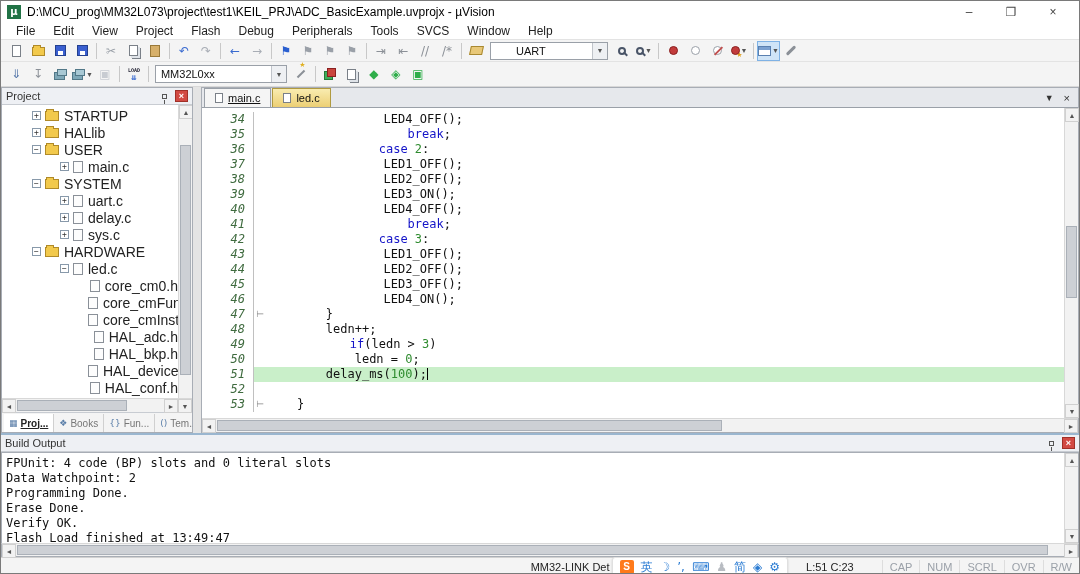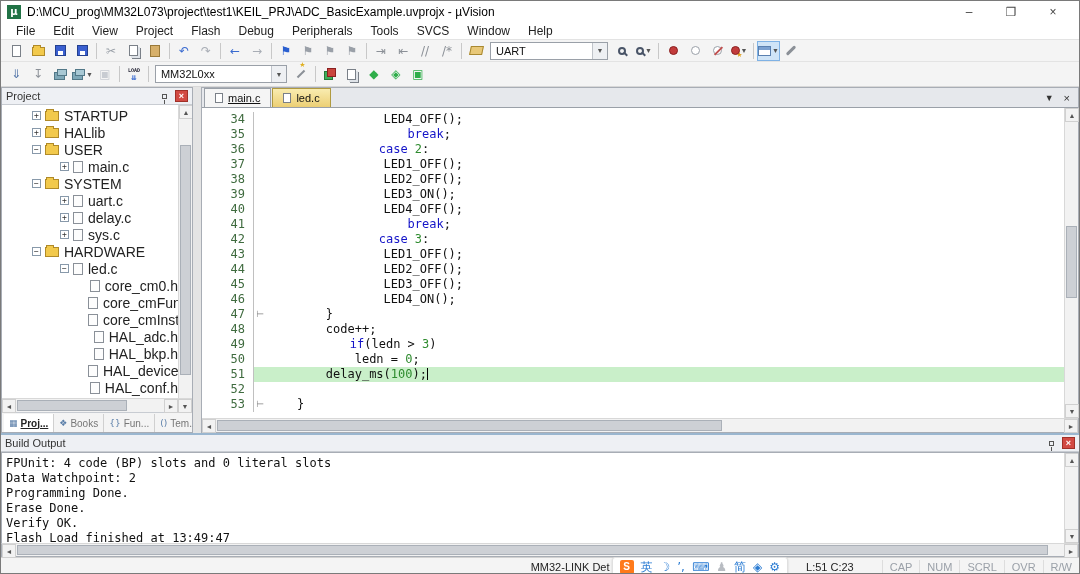--- a/index.html
+++ b/index.html
@@ -93,21 +93,21 @@
   .etab { height:19px; display:flex; align-items:center; gap:5px; padding:0 10px; border:1px solid #9aa0a8; border-bottom:none;
           background:#f5f5f5; font-size:11px; margin-right:1px; }
   .etab:not(.active) .elab { text-decoration:underline; }
   .etab.active { background:linear-gradient(#f9ecb0, var(--atab)); border-color:#b09a40; }
   .etab-icon { width:8px; height:10px; background:#fff; border:1px solid #7a8088; flex:none; }
   .etab-right { margin-left:auto; display:flex; align-items:center; gap:10px; padding:0 8px 3px 0; }
   .etab-right span { font-size:9px; color:#333; }
   .code-zone { flex:1; display:flex; min-height:0; }
   .code-area { flex:1; overflow:hidden; padding-top:4px; background:#fff; min-width:0; }
   .crow { display:flex; height:15px; line-height:15px; font-family:"DejaVu Sans Mono","Liberation Mono",monospace; font-size:12px; }
-  .lnum { width:52px; text-align:right; padding-right:8px; color:#3f6b3f; border-right:1px solid #c0c0c0; flex:none; }
+  .lnum { width:52px; text-align:right; padding-right:8px; color:#3f6b3f; border-right:1px solid #c0c0c0; flex:none;font-style:italic; }
   .fold { width:12px; flex:none; color:#888; font-size:9px; line-height:15px; text-align:center; font-family:"DejaVu Sans",sans-serif; }
   .ctext { white-space:pre; flex:1; padding-left:2px; }
   .crow.hl .ctext, .crow.hl .fold { background:var(--hl); }
   .kw { color:var(--kw);margin-left:24px; } .nm { color:var(--num); }
   .caret { display:inline-block; width:1px; height:12px; background:#000; vertical-align:-2px; }
   .evscroll { width:14px; flex:none; position:relative; background:#f2f2f2; border-left:1px solid #d8d8d8; }
   .ehscroll { height:14px; flex:none; }
   
   .build { height:124px; display:flex; flex-direction:column; border-top:2px solid #9ab6cf; background:#fff; }
   .bo-body { flex:1; position:relative; overflow:hidden; border:1px solid #a8adb5; border-bottom:none; }
@@ -216,21 +216,21 @@
       <div class="tb-btn">
         <span class="i-glyph" style="color: rgb(139, 144, 151);">//</span>
       </div>
       <div class="tb-btn">
         <span class="i-glyph" style="color: rgb(139, 144, 151);">/*</span>
       </div>
       <div class="tb-sep"></div>
       <div class="tb-btn">
         <span class="i-book"></span>
       </div>
-      <div class="combo" style="width: 118px;">
+      <div class="combo" style="width: 118px; padding-left: 20px;">
         <span class="combo-v">UART</span>
         <span class="combo-dd">▼</span>
       </div>
       <div class="tb-btn">
         <span class="i-mag"></span>
       </div>
       <div class="tb-btn">
         <span class="i-mag"></span>
         <span class="btn-dd">▼</span>
       </div>
@@ -518,21 +518,21 @@
               <span class="ctext">                LED4_ON();</span>
             </div>
             <div class="crow">
               <span class="lnum">47</span>
               <span class="fold">⊢</span>
               <span class="ctext">        }</span>
             </div>
             <div class="crow">
               <span class="lnum">48</span>
               <span class="fold"></span>
-              <span class="ctext">        code++;</span>
+              <span class="ctext">        ledn++;</span>
             </div>
             <div class="crow">
               <span class="lnum">49</span>
               <span class="fold"></span>
               <span class="ctext">        <span class="kw">if</span>(ledn &gt; <span class="nm">3</span>)</span>
             </div>
             <div class="crow">
               <span class="lnum">50</span>
               <span class="fold"></span>
               <span class="ctext">            ledn = <span class="nm">0</span>;</span>

